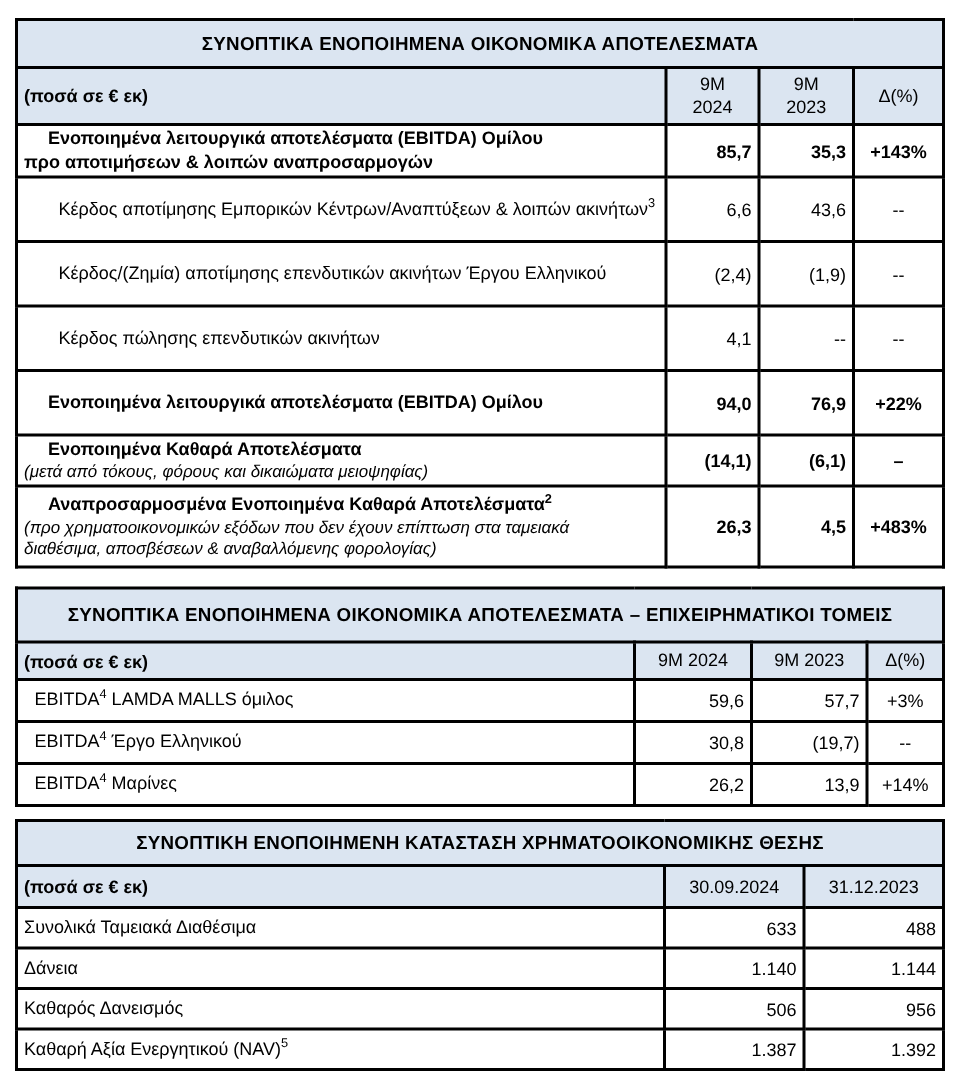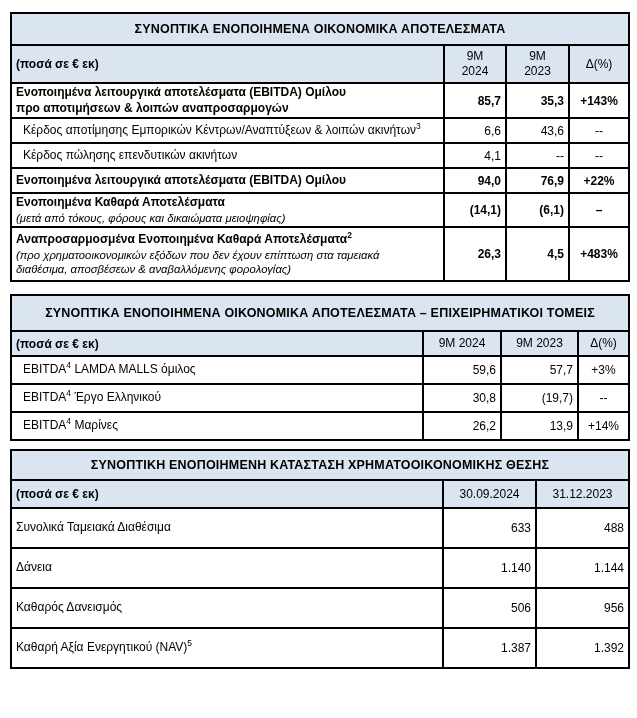--- a/index.html
+++ b/index.html
@@ -22,36 +22,36 @@
   .t1 { margin-bottom:12px; }
   .t2 { margin-bottom:8px; }
 
   
   .t1 col.c-lbl{width:433px}.t1 col.c-v1{width:62px}.t1 col.c-v2{width:63px}.t1 col.c-d{width:60px}
   .t2 col.c-lbl{width:412px}.t2 col.c-v1{width:78px}.t2 col.c-v2{width:77px}.t2 col.c-d{width:51px}
   .t3 col.c-lbl{width:432px}.t3 col.c-v1{width:93px}.t3 col.c-v2{width:93px}
 
   
   .t1 tr.t-title td{height:32px} .t1 tr.t-head td{height:38px}
-  .t1 tr.r0 td{height:33px} .t1 tr.r1 td,.t1 tr.r2 td,.t1 tr.r3 td,.t1 tr.r4 td{height:25px}
+  .t1 tr.r0 td{height:33px} .t1 tr.r1 td,.t1 tr.r2 td,.t1 tr.r3 td,.t1 tr.r4 td{height:43px}
   .t1 tr.r5 td{height:34px} .t1 tr.r6 td{height:54px}
   .t2 tr.t-title td{height:36px} .t2 tr.t-head td{height:25px} .t2 tr.rr td{height:28px}
-  .t3 tr.t-title td{height:30px} .t3 tr.t-head td{height:28px} .t3 tr.rr td{height:40px}
+  .t3 tr.t-title td{height:30px} .t3 tr.t-head td{height:28px} .t3 tr.rr td{height:27px}
 
   .title-cell {
     background:var(--header-bg); font-weight:700; text-align:center;
     font-size:12.5px; letter-spacing:0.2px;
   }
   tr.t-head td { background:var(--header-bg); }
   .unit { font-weight:700; text-align:left; padding-left:6px; }
   .ch { text-align:center; white-space:pre-line; line-height:1.25; }
 
   .lbl { text-align:left; padding-left:6px; line-height:1.3; }
   .lbl.indent { padding-left:11px; }
-  .lt { white-space:pre-line; }
+  .lt { white-space:pre-line;margin-left:16px; }
   .bold td { font-weight:700; }
   .bold .note { font-weight:400; }
   .note { font-style:italic; font-size:11.3px; line-height:1.28; white-space:pre-line; }
   sup.sp { font-size:8.5px; vertical-align:super; line-height:0; }
 
   .num { text-align:right; padding-right:8px; }
   .delta { text-align:center; padding-right:4px;margin-left:16px; }
 </style>
 </head>
 <body>
@@ -83,20 +83,26 @@
       <td class="num">85,7</td>
       <td class="num">35,3</td>
       <td class="delta">+143%</td>
     </tr>
     <tr class="r1">
       <td class="lbl indent"><span class="lt">Κέρδος αποτίμησης Εμπορικών Κέντρων/Αναπτύξεων &amp; λοιπών ακινήτων</span><sup class="sp">3</sup></td>
       <td class="num">6,6</td>
       <td class="num">43,6</td>
       <td class="delta">--</td>
     </tr>
+    <tr class="r2">
+      <td class="lbl indent"><span class="lt">Κέρδος/(Ζημία) αποτίμησης επενδυτικών ακινήτων Έργου Ελληνικού</span></td>
+      <td class="num">(2,4)</td>
+      <td class="num">(1,9)</td>
+      <td class="delta">--</td>
+    </tr>
     <tr class="r3">
       <td class="lbl indent"><span class="lt">Κέρδος πώλησης επενδυτικών ακινήτων</span></td>
       <td class="num">4,1</td>
       <td class="num">--</td>
       <td class="delta">--</td>
     </tr>
     <tr class="r4 bold">
       <td class="lbl"><span class="lt">Ενοποιημένα λειτουργικά αποτελέσματα (EBITDA) Ομίλου</span></td>
       <td class="num">94,0</td>
       <td class="num">76,9</td>

